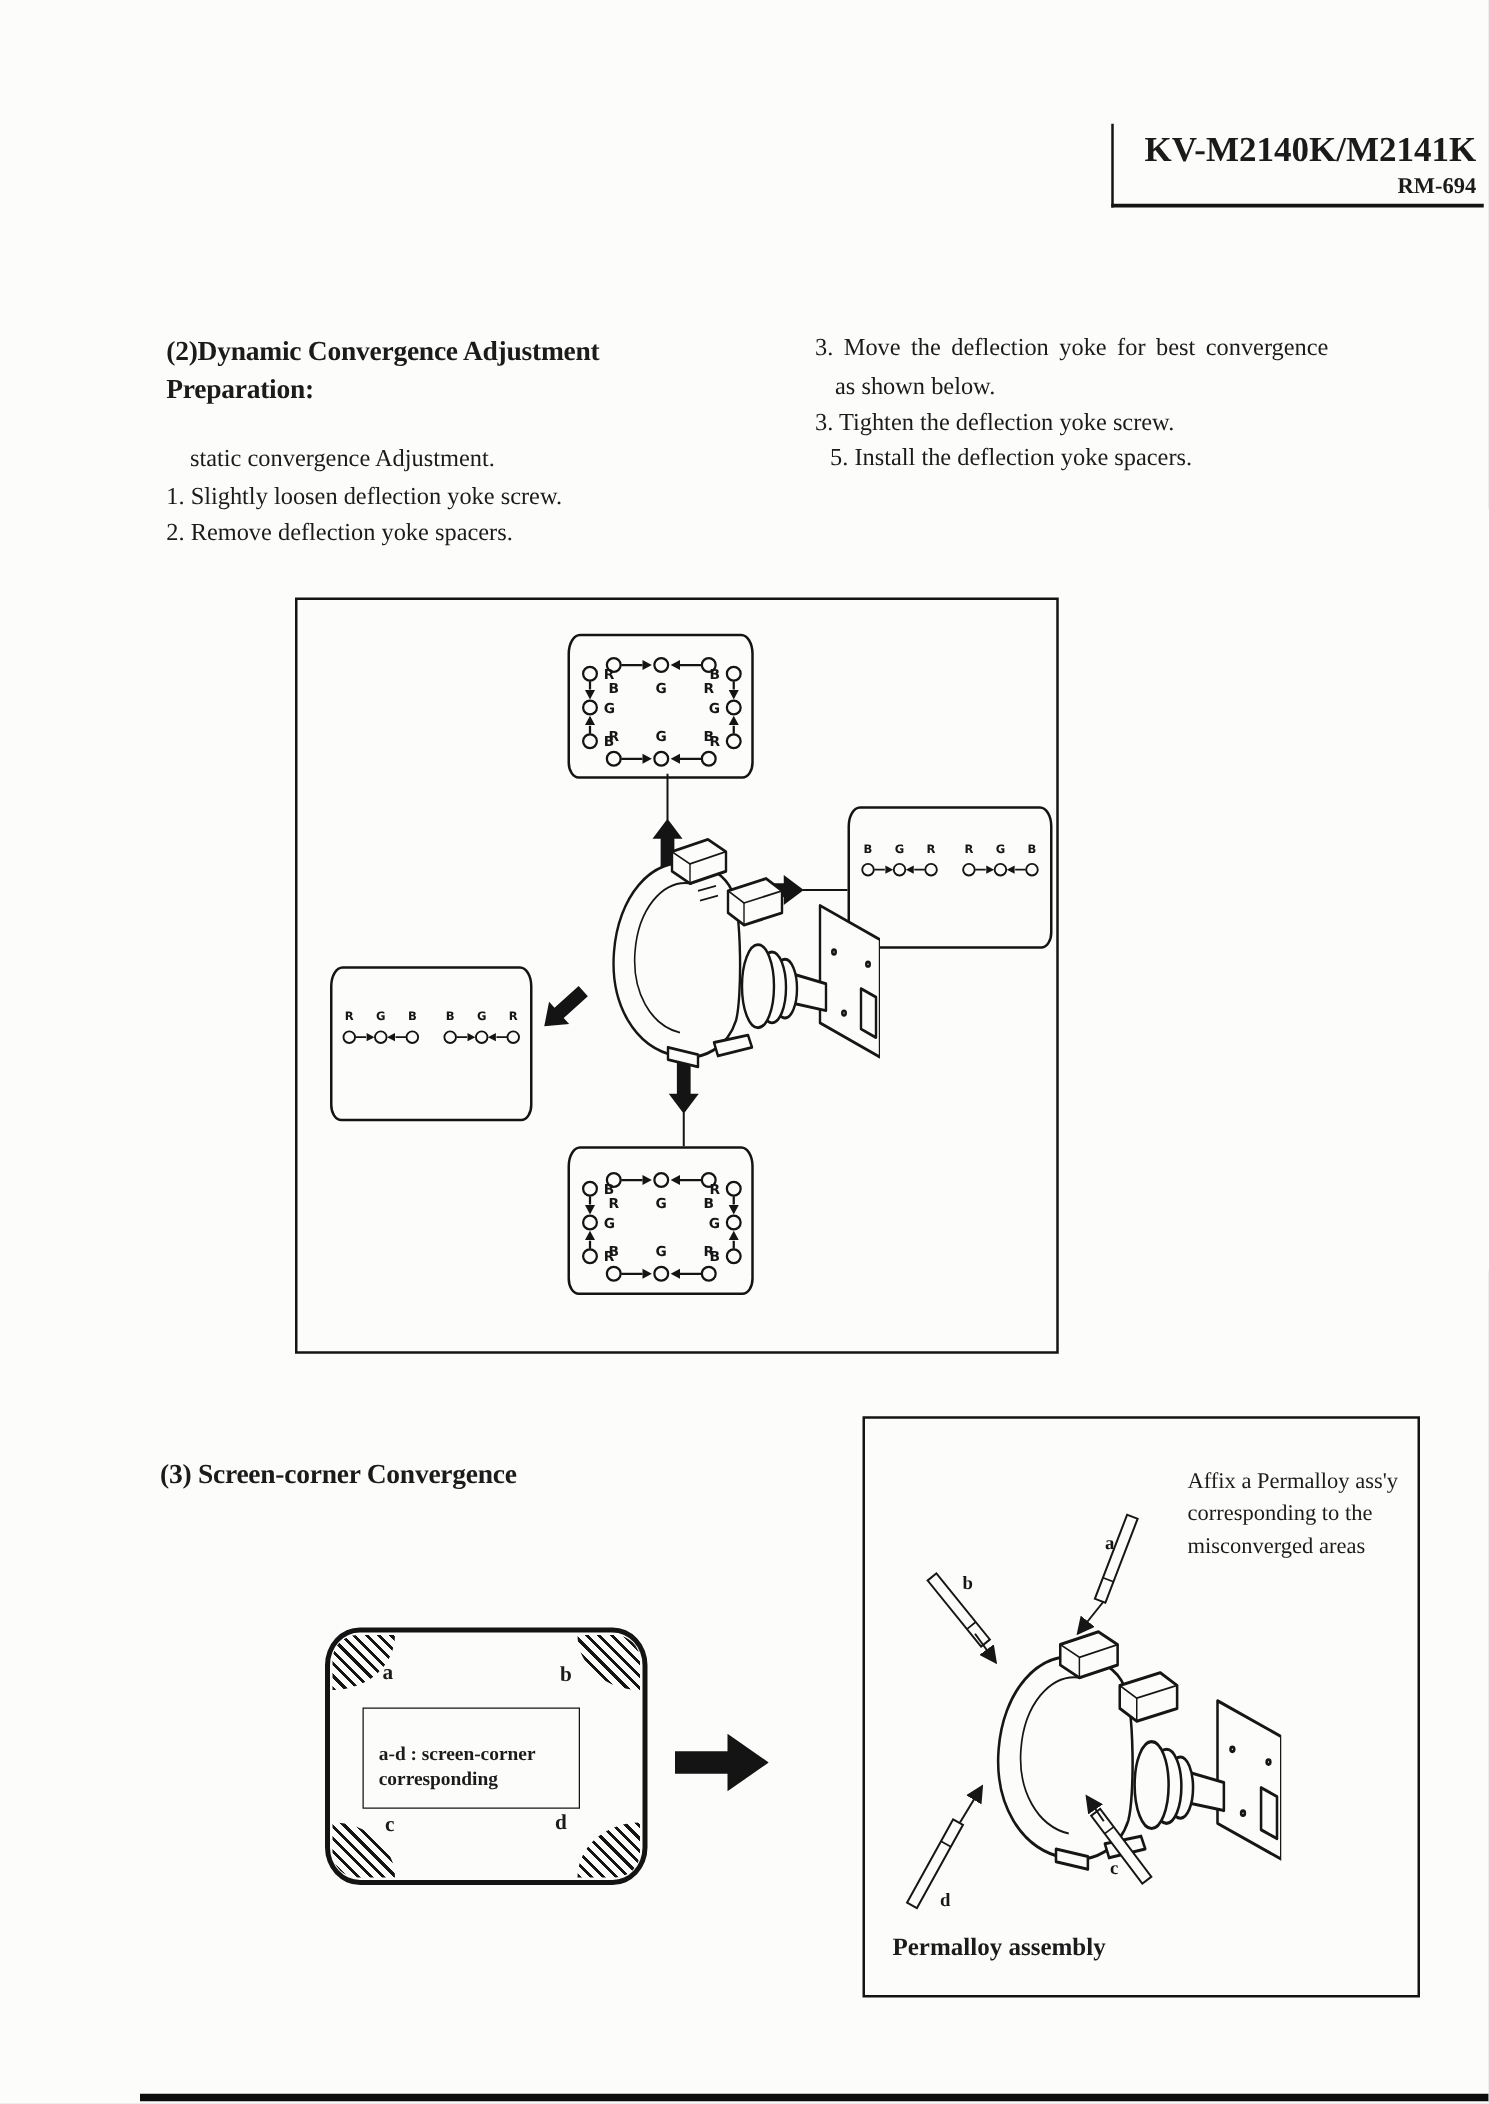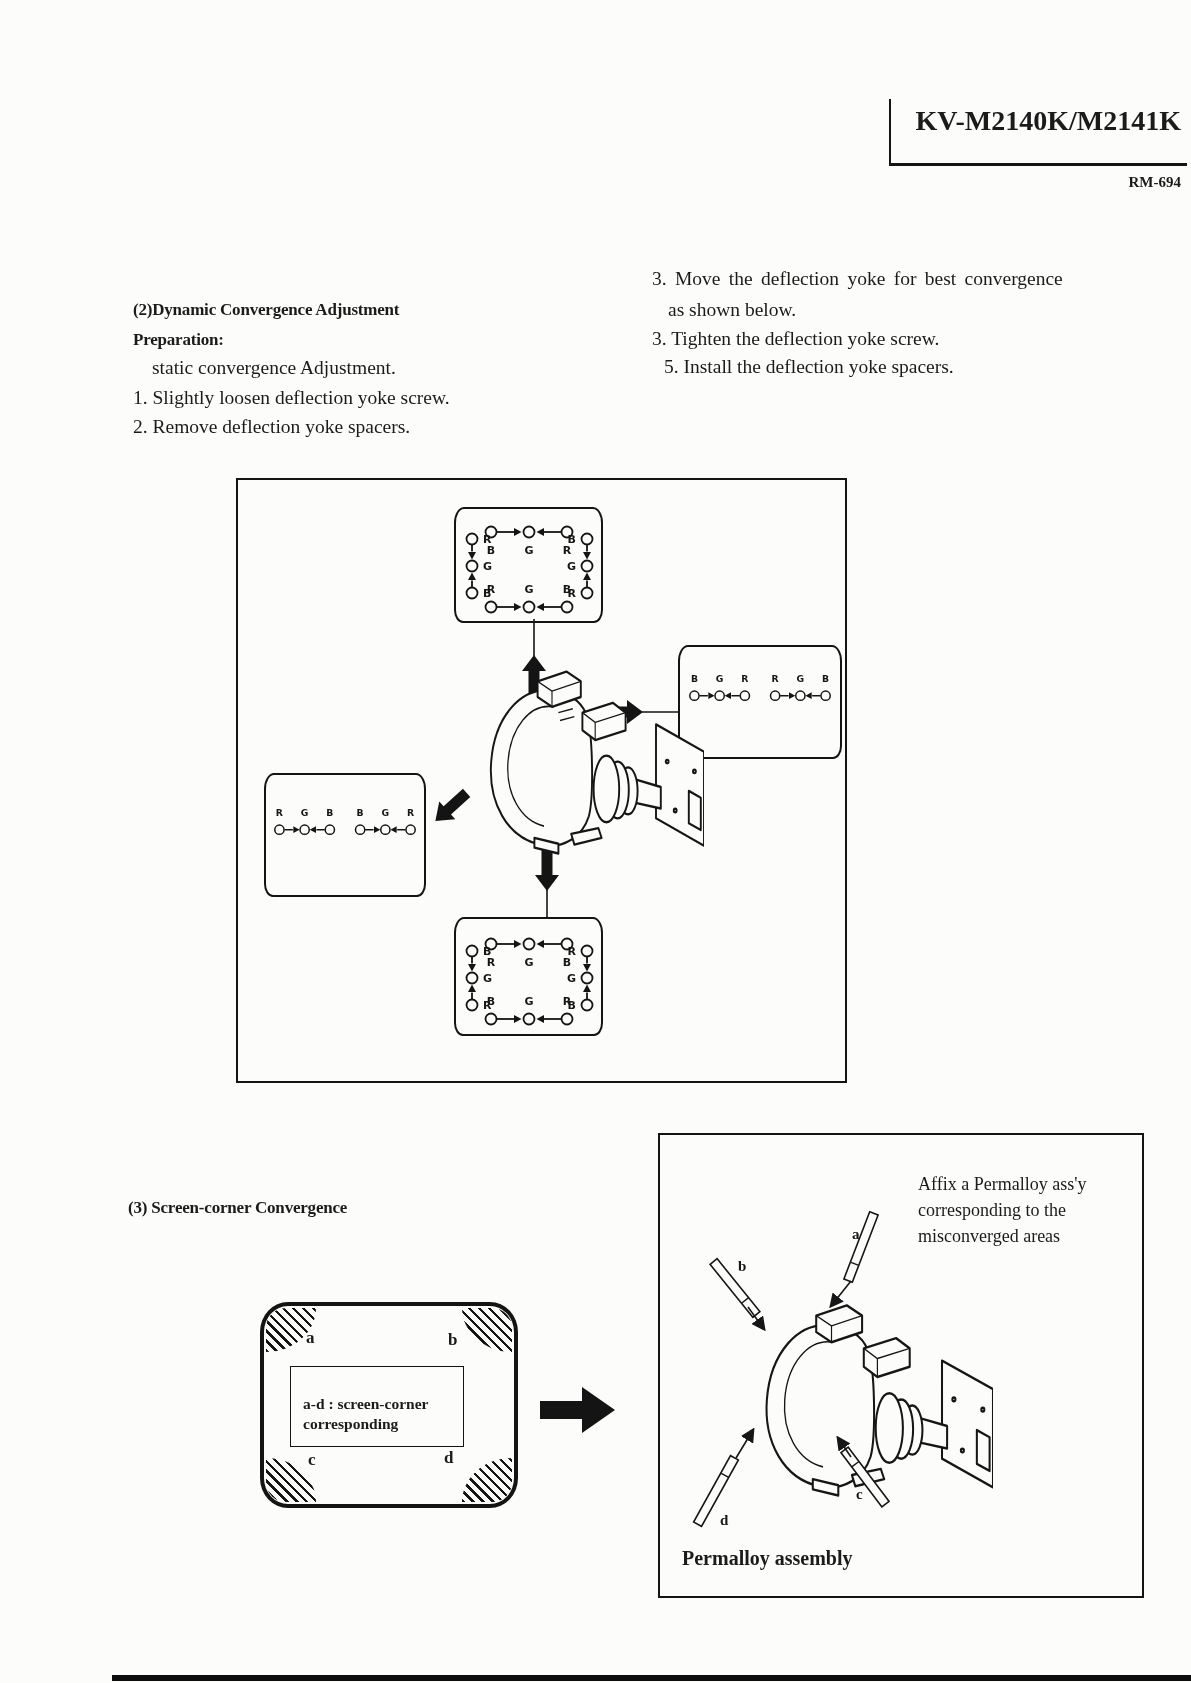--- a/index.html
+++ b/index.html
@@ -2,21 +2,21 @@
 <html><head>
 <meta charset="utf-8">
 <style>
   html,body{margin:0;padding:0;background:#d8d8d8;}
   .page{position:relative;width:1191px;height:1683px;background:#fcfcfb;overflow:hidden;
         font-family:"Liberation Serif","DejaVu Serif",serif;color:#1b1b1b;}
   .abs{position:absolute;}
   .sans{font-family:"Liberation Sans","DejaVu Sans",sans-serif;}
   .b{font-weight:bold;font-family:Liberation Serif, serif;}
   .t19{font-size:19.5px;line-height:1.1;white-space:nowrap;font-family:Liberation Serif, serif;}
-  .h17{font-size:17px;letter-spacing:-0.2px;white-space:nowrap;margin-top:32px;}
+  .h17{font-size:22px;letter-spacing:-0.2px;white-space:nowrap;}
   .js{word-spacing:3.5px;}
   .box{border:2.2px solid #141414;}
   .crt{position:absolute;border:2.2px solid #141414;
        border-radius:10px 10px 9px 9px / 16px 16px 13px 13px;background:transparent;}
   .ctr{left:50%;transform:translateX(-50%);}
   svg text{font-family:"DejaVu Sans",sans-serif;font-weight:bold;fill:#161616;font-size:11px;}
   svg .ser{font-family:"Liberation Serif","DejaVu Serif",serif;font-size:15px;}
   .stroke{stroke:#141414;fill:none;stroke-width:1.8;}
   .ink{fill:#141414;}
   .lineart{fill:#fcfcfb;stroke:#161616;stroke-width:2.4;stroke-linejoin:round;}
@@ -29,21 +29,21 @@
   .notebox{position:absolute;border:1.6px solid #141414;font-size:15.5px;font-weight:bold;
            line-height:20px;padding:27px 0 0 12px;}
 </style>
 </head>
 <body>
 
 <div class="page">
 
   <div class="abs" style="left:889px;top:99px;width:296px;height:64px;border-left:2.5px solid #141414;border-bottom:3px solid #141414;">
     <div class="abs sans b" style="right:6px;top:6px;font-size:28px;white-space:nowrap;">KV-M2140K/M2141K</div>
-    <div class="abs sans b" style="right:6px;top:39px;font-size:15px;white-space:nowrap;margin-top:36px;">RM-694</div>
+    <div class="abs sans b" style="right:6px;top:39px;font-size:18px;white-space:nowrap;">RM-694</div>
   </div>
 
   <div class="abs sans b h17" style="left:133px;top:268px;">(2)Dynamic Convergence Adjustment</div>
   <div class="abs sans b h17" style="left:133px;top:298px;">Preparation:</div>
   <div class="abs t19" style="left:152px;top:357px;">static convergence Adjustment.</div>
   <div class="abs t19" style="left:133px;top:387px;">1. Slightly loosen deflection yoke screw.</div>
   <div class="abs t19" style="left:133px;top:416px;">2. Remove deflection yoke spacers.</div>
 
   <div class="abs t19 js" style="left:652px;top:268px;">3. Move the deflection yoke for best convergence</div>
   <div class="abs t19" style="left:668px;top:299px;">as shown below.</div>
@@ -283,21 +283,21 @@
     <div class="notebox" style="left:26px;top:60px;width:160px;height:52px;">
       <div>a-d : screen-corner</div>
       <div>corresponding</div>
     </div>
   </div>
 
   <svg class="abs" style="left:540px;top:1387px;" width="75" height="46" viewBox="0 0 75 46">
     <polygon class="ink" points="0,14 42,14 42,0 75,23 42,46 42,32 0,32"></polygon>
   </svg>
 
-  <div class="abs box" style="left:658px;top:1133px;width:442px;height:461px;padding-left:40px;">
+  <div class="abs box" style="left:690px;top:1133px;width:442px;height:461px;">
     <div class="abs" style="left:258px;top:36px;font-size:18px;line-height:26px;white-space:nowrap;">
       <div>Affix a Permalloy ass'y</div>
       <div>corresponding to the</div>
       <div>misconverged areas</div>
     </div>
 
     <svg class="abs" style="left:78px;top:150px;" width="255" height="235" viewBox="0 0 300 230" preserveAspectRatio="none">
       <g class="lineart">
         <polygon points="240,74 300,102 300,198 240,170"></polygon>
         <polygon points="281,142 296,149 296,182 281,175"></polygon>

